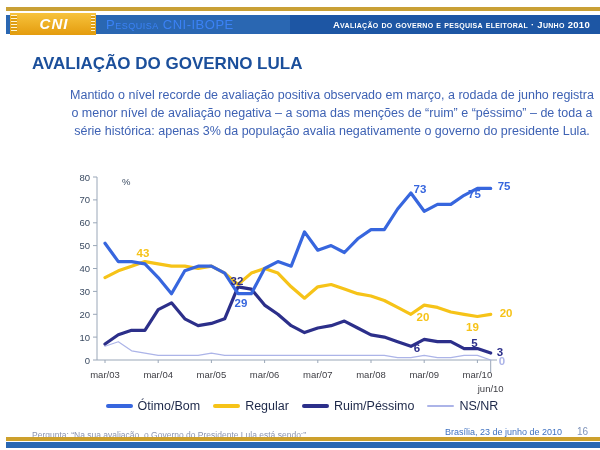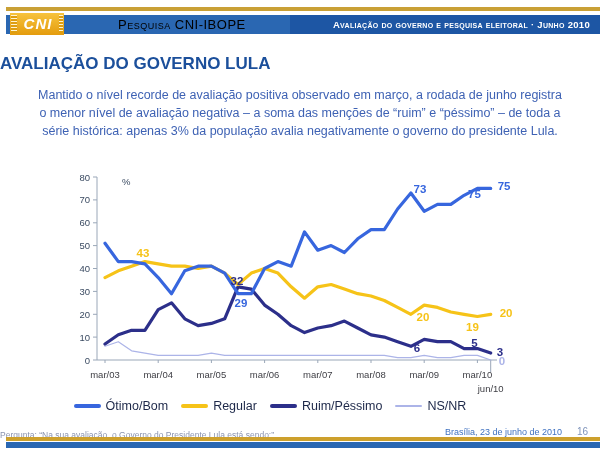--- a/index.html
+++ b/index.html
@@ -1,31 +1,31 @@
 <!DOCTYPE html>
 <html><head>
 <meta charset="utf-8">
 <style>
   html,body{margin:0;padding:0;background:#e8e8e8;}
   .slide{position:relative;width:600px;height:450px;background:#ffffff;overflow:hidden;
          font-family:"Liberation Sans",sans-serif;}
-  .abs{position:absolute;}
+  .abs{position:absolute;padding-left:32px;}
   
   .top-strip{left:6px;right:0;top:7px;height:4px;background:#C9A035;}
   .band{left:6px;right:0;top:15px;height:19px;background:#2A67B2;}
   .band-right{position:absolute;left:284px;right:0;top:0;height:100%;background:#1D56A4;}
   .logo{left:10px;top:13px;width:54px;height:22px;background:linear-gradient(180deg,#F7C33C,#E49C0E);}
   .logo-stripes{position:absolute;top:2px;bottom:2px;
       background:repeating-linear-gradient(180deg,#FFF4CF 0 1px,#DE9E10 1px 3px);}
   .logo-stripes.left{left:1px;width:6px;}
   .logo-stripes.right{right:1px;width:4px;}
   .logo-text{position:absolute;left:8px;right:6px;top:0;bottom:0;color:#fff;
       font-style:italic;font-weight:bold;font-size:15px;line-height:22px;text-align:center;letter-spacing:1px;}
-  .brand{left:74px;top:15px;height:19px;line-height:19px;color:#000000;
-      font-variant:small-caps;font-size:13px;letter-spacing:.5px;margin-left:44px;}
+  .brand{left:74px;top:15px;height:19px;line-height:19px;color:#3b82f6;
+      font-variant:small-caps;font-size:13px;letter-spacing:.5px;}
   .header-title{right:10px;top:15px;height:19px;line-height:20px;color:#fff;
       font-variant:small-caps;font-weight:bold;font-size:9.5px;letter-spacing:.3px;}
   
   .title{top:54px;left:0;width:100%;text-align:left;color:#1B4F9B;font-size:17px;font-weight:bold;}
   .intro{top:86px;left:33px;width:534px;text-align:center;color:#3E62B4;font-size:12.5px;line-height:1.45;}
   
   #chart{position:absolute;left:60px;top:168px;}
   #chart .axlab{font-family:"Liberation Sans",sans-serif;font-size:9.5px;fill:#3A4A61;}
   #chart .ticklab{font-family:"Liberation Sans",sans-serif;font-size:9.5px;fill:#3E3E44;}
   #chart .callout{font-family:"Liberation Sans",sans-serif;font-size:11.5px;font-weight:bold;}

